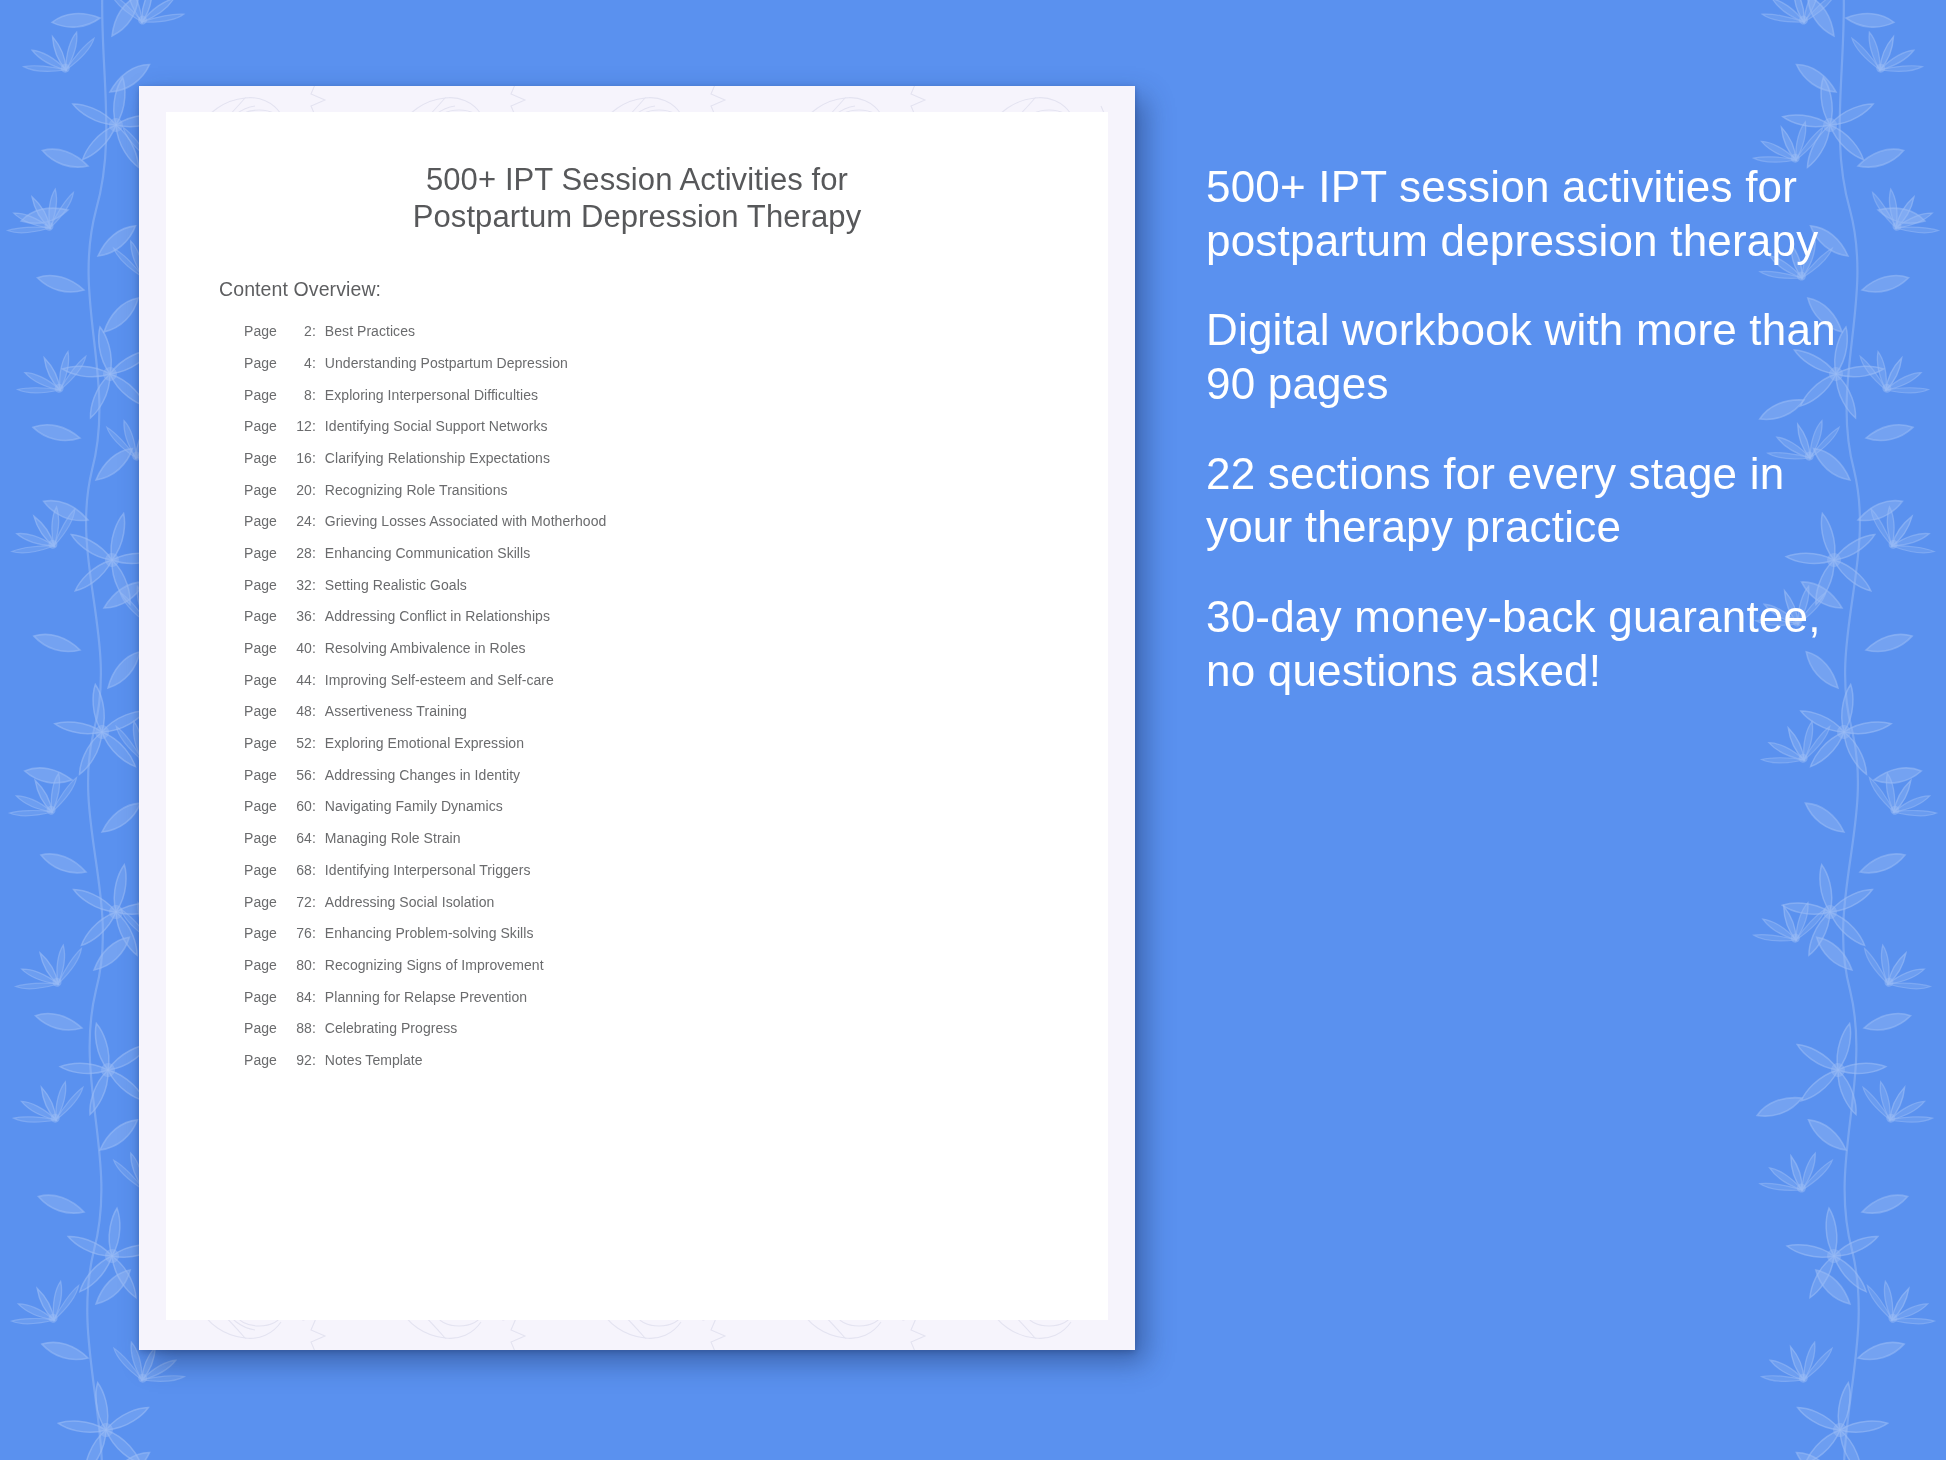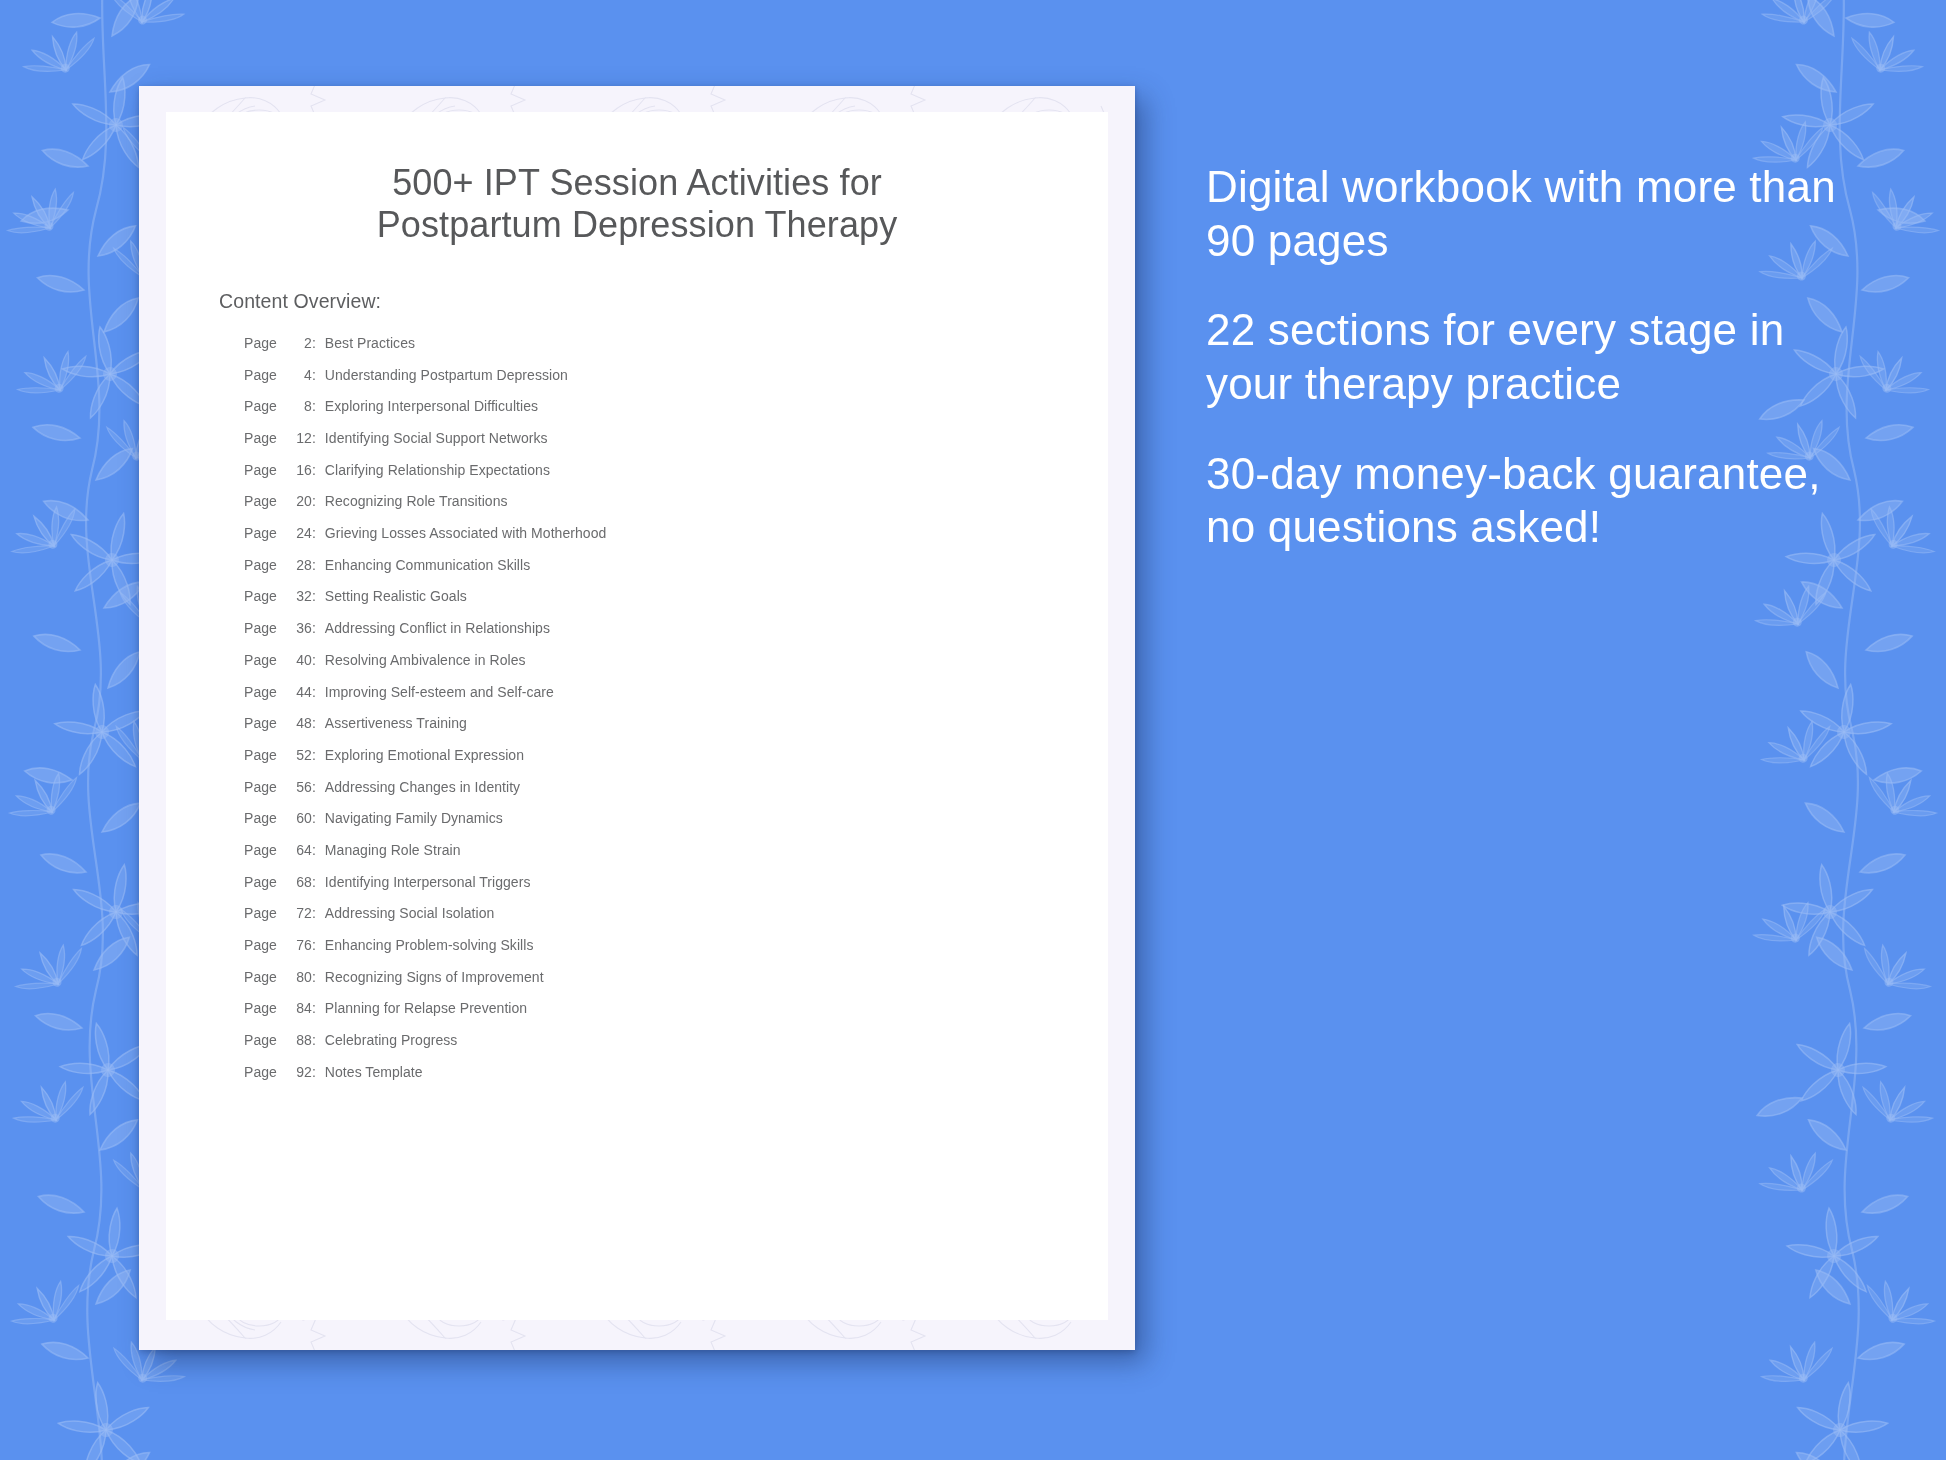--- a/index.html
+++ b/index.html
@@ -66,21 +66,21 @@
     height: 1208px;
     background: #ffffff;
     z-index: 3;
   }
 
   
   #doc-title {
     margin: 0;
     padding: 50px 70px 0 70px;
     text-align: center;
-    font-size: 36px;
+    font-size: 31px;
     font-weight: 400;
     line-height: 1.18;
     color: #57585a;
     letter-spacing: 0.1px;
   }
   #doc-title .tline { display: block; }
 
   #content-overview-label {
     margin: 5px;
     padding: 38px 0 0 48px;
@@ -551,16 +551,17 @@
           <span class="toc-word">Page</span>
           <span class="toc-num">92</span>
           <span class="toc-colon">:</span>
           <span class="toc-title">Notes Template</span>
         </li>
       </ul>
   </div>
 </div>
 
 <div id="marketing">
+    <p class="promo-line">500+ IPT session activities for postpartum depression therapy</p>
     <p class="promo-line">Digital workbook with more than 90 pages</p>
     <p class="promo-line">22 sections for every stage in your therapy practice</p>
     <p class="promo-line">30-day money-back guarantee, no questions asked!</p>
   </div>
 
 </body></html>

